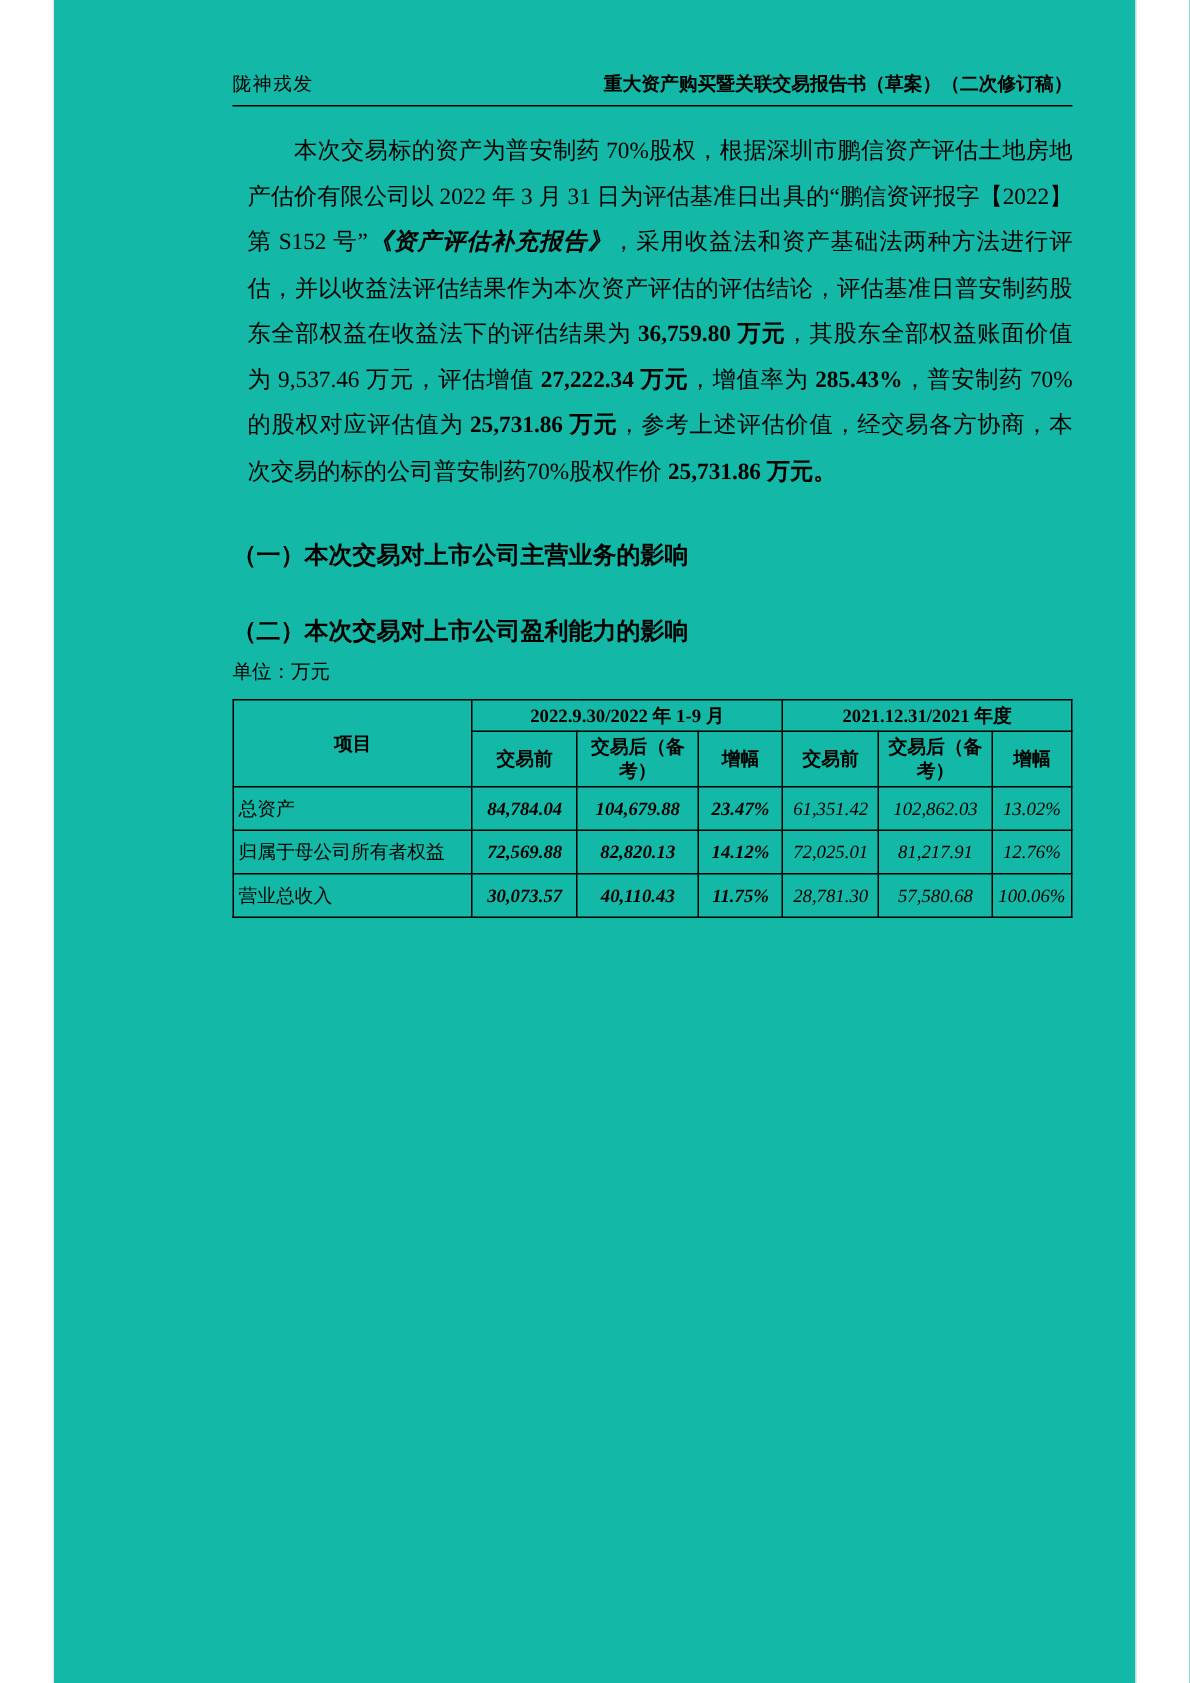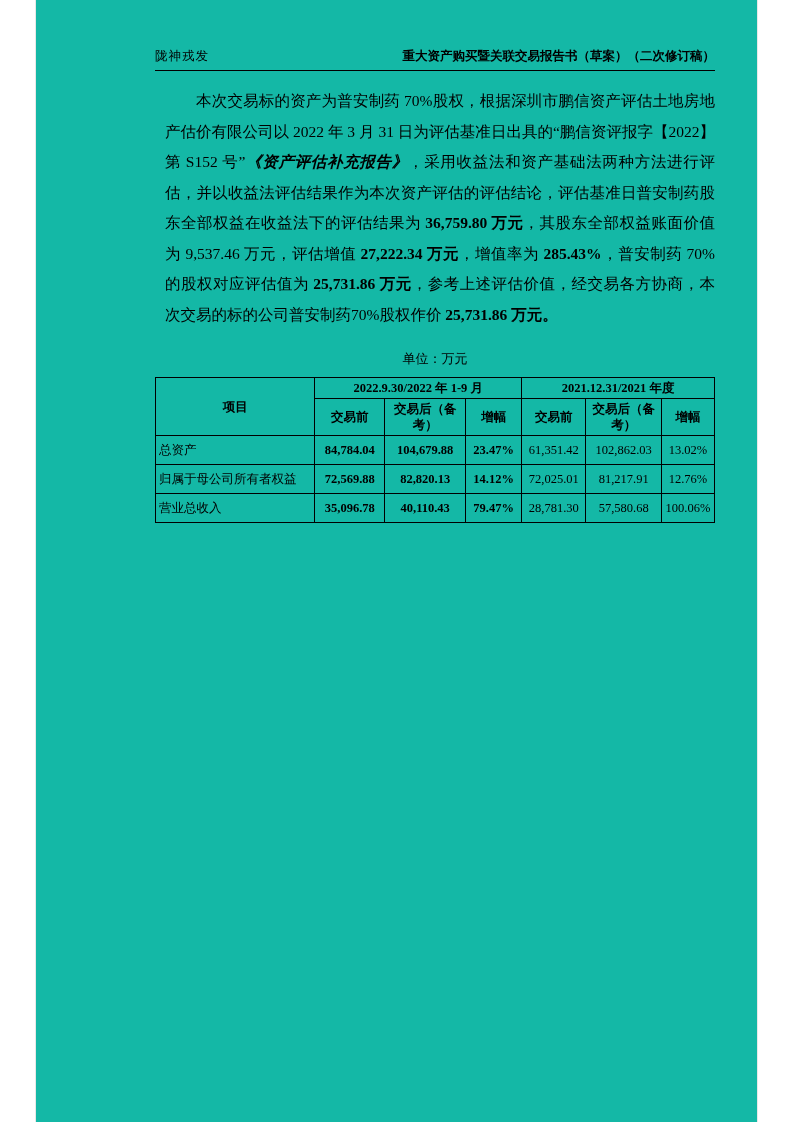--- a/index.html
+++ b/index.html
@@ -47,22 +47,22 @@
     letter-spacing: 0.5px;
   }
   .sub-title {
     font-family: "Liberation Sans", "DejaVu Sans", sans-serif;
     font-size: 16px;
     font-weight: bold;
     margin: 30px 0 0 0;
   }
   .unit-label {
     font-size: 13px;
-    text-align: center;
-    margin-top: 20px;
+    text-align: left;
+    margin-top: 7px;
   }
   table.fin {
     width: 100%;
     border-collapse: collapse;
     margin-top: 9px;
     table-layout: fixed;
   }
   table.fin td {
     border: 1px solid #000;
     padding: 2px 3px;
@@ -71,21 +71,21 @@
     overflow: hidden;
   }
   td.th {
     text-align: center;
     font-weight: bold;
     font-size: 12px;
     line-height: 16px;
     padding: 3px 1px;
   }
   td.row-label { text-align: left; padding-left: 4px; height: 24px; }
-  td.num { text-align: center; height: 24px; }
+  td.num { text-align: center; height: 24px; font-style: italic; }
   td.g1 { font-weight: bold; }
   .page-num {
     position: absolute;
     top: 1028px;
     left: 0; width: 100%;
     text-align: center;
     font-size: 12.5px;
     font-weight: bold;
   }
 </style>
@@ -96,21 +96,23 @@
   <div class="content">
 
     <div class="doc-header">
       <span class="hdr-left">陇神戎发</span>
       <span class="hdr-right">重大资产购买暨关联交易报告书（草案）（二次修订稿）</span>
     </div>
 
     <p class="para"><span>本次交易标的资产为普安制药 70%股权，根据深圳市鹏信资产评估土地房地产估价有限公司以 2022 年 3 月 31 日为评估基准日出具的“鹏信资评报字【2022】第 S152 号”</span><span class="bi">《资产评估补充报告》</span><span>，采用收益法和资产基础法两种方法进行评估，并以收益法评估结果作为本次资产评估的评估结论，评估基准日普安制药股东全部权益在收益法下的评估结果为 </span><span class="b">36,759.80 万元</span><span>，其股东全部权益账面价值为 9,537.46 万元，评估增值 </span><span class="b">27,222.34 万元</span><span>，增值率为 </span><span class="b">285.43%</span><span>，普安制药 70%的股权对应评估值为 </span><span class="b">25,731.86 万元</span><span>，参考上述评估价值，经交易各方协商，本次交易的标的公司普安制药70%股权作价 </span><span class="b">25,731.86 万元。</span></p>
 
 
+    <h3 class="sub-title">（一）本次交易对上市公司主营业务的影响</h3>
 
+    <h3 class="sub-title">（二）本次交易对上市公司盈利能力的影响</h3>
 
     <div class="unit-label">单位：万元</div>
 
     <table class="fin">
       <colgroup>
         <col style="width:28.5%">
           <col style="width:12.5%">
           <col style="width:14.5%">
           <col style="width:10%">
           <col style="width:11.5%">
@@ -144,23 +146,23 @@
           <td class="row-label">归属于母公司所有者权益</td>
           <td class="num g1">72,569.88</td>
           <td class="num g1">82,820.13</td>
           <td class="num g1">14.12%</td>
           <td class="num">72,025.01</td>
           <td class="num">81,217.91</td>
           <td class="num">12.76%</td>
         </tr>
         <tr>
           <td class="row-label">营业总收入</td>
-          <td class="num g1">35,096.78</td>
+          <td class="num g1">30,073.57</td>
           <td class="num g1">40,110.43</td>
-          <td class="num g1">79.47%</td>
+          <td class="num g1">11.75%</td>
           <td class="num">28,781.30</td>
           <td class="num">57,580.68</td>
           <td class="num">100.06%</td>
         </tr>
       </tbody>
     </table>
 
   </div>
 
 </div>

